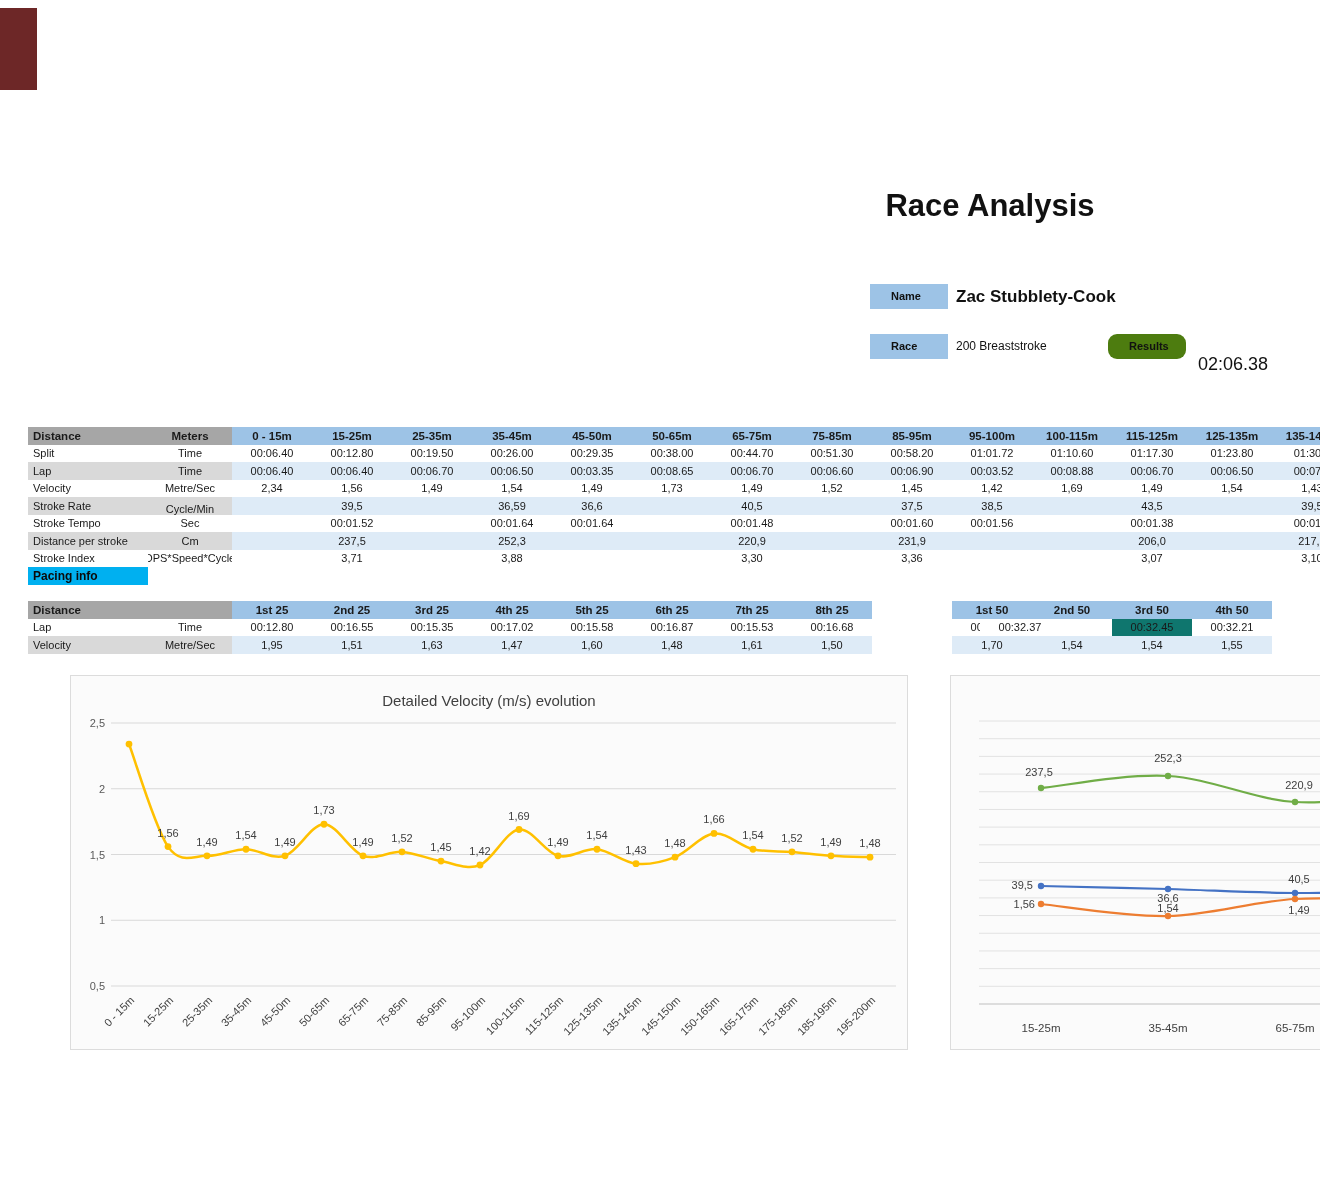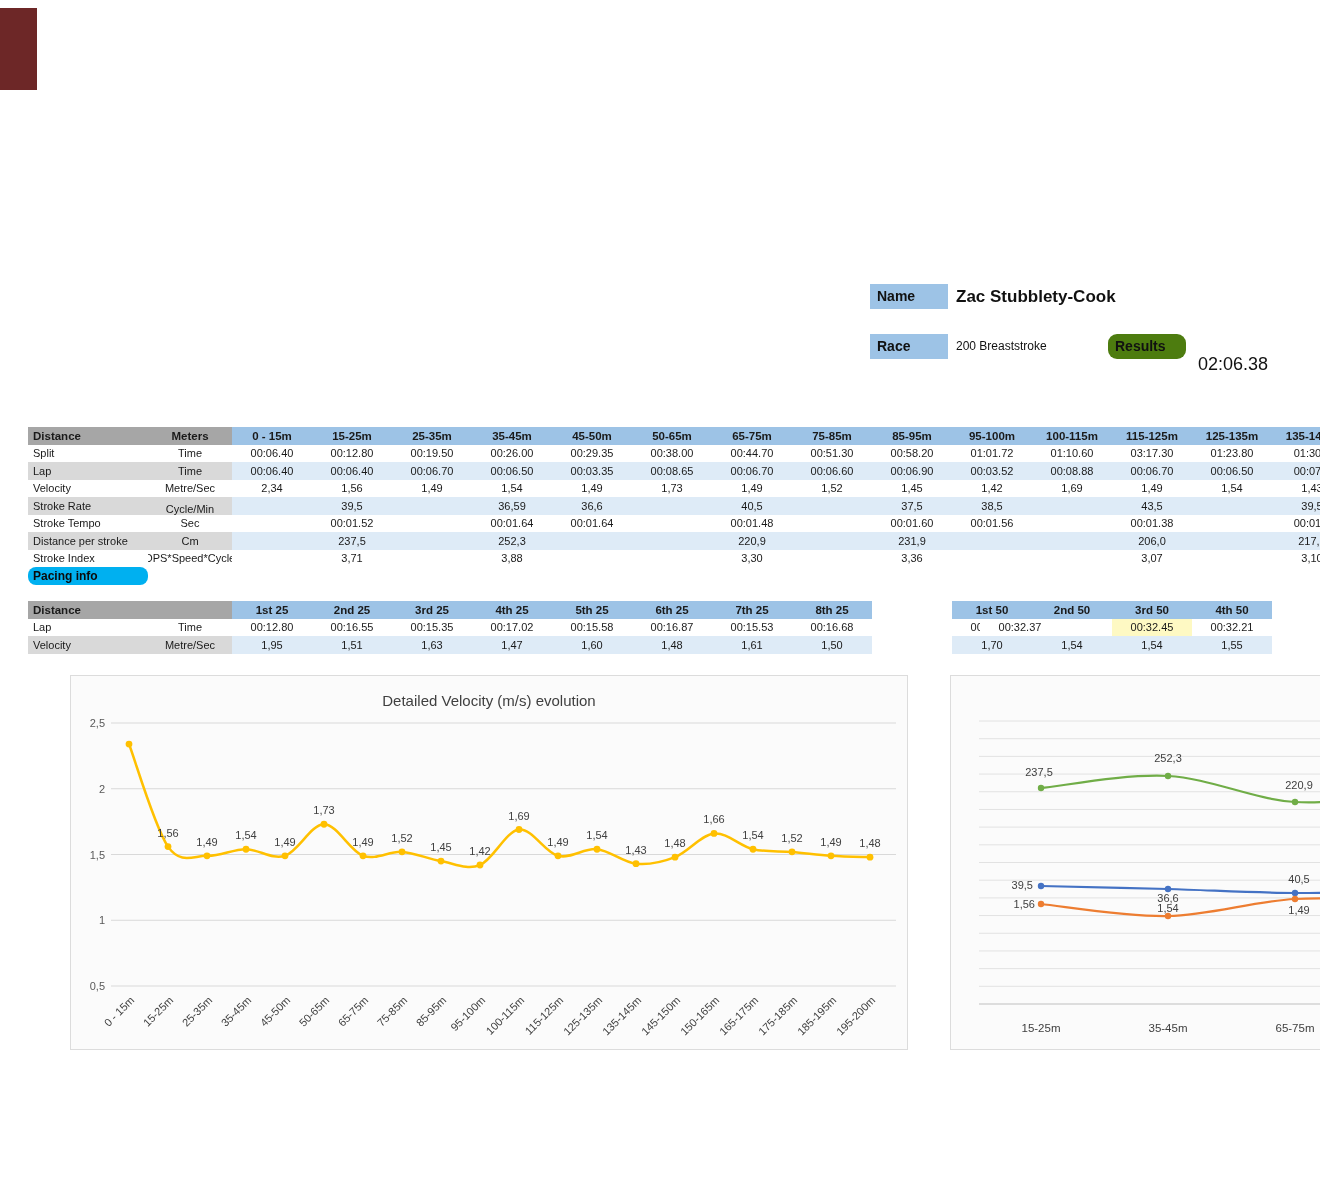--- a/index.html
+++ b/index.html
@@ -5,49 +5,50 @@
   html,body{margin:0;padding:0;}
   body{width:1320px;height:1200px;overflow:hidden;background:#ffffff;
        font-family:"Liberation Sans",sans-serif;position:relative;}
   .page{position:absolute;left:0;top:0;width:1320px;height:1200px;}
   .logo{position:absolute;left:0;top:8px;width:37px;height:82px;}
   .title{position:absolute;left:690px;top:188px;width:600px;text-align:center;
          font-size:31px;font-weight:bold;color:#111;}
   .subtitle{position:absolute;left:690px;top:231px;width:600px;text-align:center;
          font-size:25px;font-weight:600;color:#111;}
   .fieldbox{position:absolute;height:25px;width:78px;line-height:25px;
-         font-size:14px;font-weight:bold;color:#111;padding-left:7px;box-sizing:border-box;}
+         font-size:11px;font-weight:bold;color:#111;padding-left:21px;box-sizing:border-box;}
   .fieldval{position:absolute;height:25px;line-height:25px;color:#111;}
   .cell{position:absolute;box-sizing:border-box;display:flex;align-items:center;
         justify-content:center;font-size:11px;color:#1a1a1a;white-space:nowrap;overflow:hidden;}
   .cell.left{justify-content:flex-start;padding-left:5px;}
   .cell.hdr{font-weight:bold;font-size:11.5px;}
   .chip{position:absolute;font-size:12px;font-weight:bold;color:#0b0b0b;
         display:flex;align-items:center;padding-left:5px;box-sizing:border-box;}
   .chart{position:absolute;background:#fbfbfb;border:1px solid #dcdcdc;box-sizing:border-box;}
   svg{display:block;}
 </style>
 </head>
 <body>
 
 <div class="page">
   <div class="logo" style="background: rgb(109, 39, 39);"></div>
+  <div class="title">Race Analysis</div>
 
   <div class="fieldbox" style="left: 870px; top: 284px; background: rgb(157, 195, 230);">Name</div>
   <div class="fieldval" style="left:956px;top:284px;font-size:17px;font-weight:bold;">Zac Stubblety-Cook</div>
 
   <div class="fieldbox" style="left: 870px; top: 334px; background: rgb(157, 195, 230);">Race</div>
   <div class="fieldval" style="left:956px;top:334px;font-size:12px;">200 Breaststroke</div>
 
   <div class="fieldbox" style="left: 1108px; top: 334px; background: #4d7c0f; border-radius: 9px;">Results</div>
   <div class="fieldval" style="left:1198px;top:352px;font-size:18px;">02:06.38</div>
 
   <div id="main-table"></div>
 
-  <div class="chip" style="left: 28px; top: 567px; width: 120px; height: 18px; background: rgb(0, 176, 240); border-radius: 8px;">Pacing info</div>
+  <div class="chip" style="left: 28px; top: 567px; width: 120px; height: 18px; background: rgb(0, 176, 240);">Pacing info</div>
   <div id="pacing-25"></div>
   <div id="pacing-50"></div>
 
   <div class="chart" id="chart-velocity" style="left:70px;top:675px;width:838px;height:375px;">
       <svg width="836" height="373">
         <text x="418" y="30" text-anchor="middle" font-size="15" fill="#3f3f3f">Detailed Velocity (m/s)  evolution</text>
         <line x1="40" y1="47" x2="825" y2="47" stroke="#d9d9d9" stroke-width="1"></line>
         <text x="34" y="51" text-anchor="end" font-size="11" fill="#595959">2,5</text>
         <line x1="40" y1="112.75" x2="825" y2="112.75" stroke="#d9d9d9" stroke-width="1"></line>
         <text x="34" y="116.75" text-anchor="end" font-size="11" fill="#595959">2</text>
@@ -186,21 +187,21 @@
     <div class="cell" style="left: 312px; top: 444.5px; width: 80px; height: 17.5px; background: rgb(255, 255, 255);">00:12.80</div>
     <div class="cell" style="left: 392px; top: 444.5px; width: 80px; height: 17.5px; background: rgb(255, 255, 255);">00:19.50</div>
     <div class="cell" style="left: 472px; top: 444.5px; width: 80px; height: 17.5px; background: rgb(255, 255, 255);">00:26.00</div>
     <div class="cell" style="left: 552px; top: 444.5px; width: 80px; height: 17.5px; background: rgb(255, 255, 255);">00:29.35</div>
     <div class="cell" style="left: 632px; top: 444.5px; width: 80px; height: 17.5px; background: rgb(255, 255, 255);">00:38.00</div>
     <div class="cell" style="left: 712px; top: 444.5px; width: 80px; height: 17.5px; background: rgb(255, 255, 255);">00:44.70</div>
     <div class="cell" style="left: 792px; top: 444.5px; width: 80px; height: 17.5px; background: rgb(255, 255, 255);">00:51.30</div>
     <div class="cell" style="left: 872px; top: 444.5px; width: 80px; height: 17.5px; background: rgb(255, 255, 255);">00:58.20</div>
     <div class="cell" style="left: 952px; top: 444.5px; width: 80px; height: 17.5px; background: rgb(255, 255, 255);">01:01.72</div>
     <div class="cell" style="left: 1032px; top: 444.5px; width: 80px; height: 17.5px; background: rgb(255, 255, 255);">01:10.60</div>
-    <div class="cell" style="left: 1112px; top: 444.5px; width: 80px; height: 17.5px; background: rgb(255, 255, 255);">03:17.30</div>
+    <div class="cell" style="left: 1112px; top: 444.5px; width: 80px; height: 17.5px; background: rgb(255, 255, 255);">01:17.30</div>
     <div class="cell" style="left: 1192px; top: 444.5px; width: 80px; height: 17.5px; background: rgb(255, 255, 255);">01:23.80</div>
     <div class="cell" style="left: 1272px; top: 444.5px; width: 80px; height: 17.5px; background: rgb(255, 255, 255);">01:30.8</div>
     <div class="cell left" style="left: 28px; top: 462px; width: 120px; height: 17.5px; background: rgb(217, 217, 217);">Lap</div>
     <div class="cell" style="left: 148px; top: 462px; width: 84px; height: 17.5px; background: rgb(217, 217, 217);">Time</div>
     <div class="cell" style="left: 232px; top: 462px; width: 80px; height: 17.5px; background: rgb(222, 235, 247);">00:06.40</div>
     <div class="cell" style="left: 312px; top: 462px; width: 80px; height: 17.5px; background: rgb(222, 235, 247);">00:06.40</div>
     <div class="cell" style="left: 392px; top: 462px; width: 80px; height: 17.5px; background: rgb(222, 235, 247);">00:06.70</div>
     <div class="cell" style="left: 472px; top: 462px; width: 80px; height: 17.5px; background: rgb(222, 235, 247);">00:06.50</div>
     <div class="cell" style="left: 552px; top: 462px; width: 80px; height: 17.5px; background: rgb(222, 235, 247);">00:03.35</div>
     <div class="cell" style="left: 632px; top: 462px; width: 80px; height: 17.5px; background: rgb(222, 235, 247);">00:08.65</div>
@@ -320,19 +321,19 @@
     <div class="cell" style="left: 552px; top: 636px; width: 80px; height: 17.5px; background: rgb(222, 235, 247);">1,60</div>
     <div class="cell" style="left: 632px; top: 636px; width: 80px; height: 17.5px; background: rgb(222, 235, 247);">1,48</div>
     <div class="cell" style="left: 712px; top: 636px; width: 80px; height: 17.5px; background: rgb(222, 235, 247);">1,61</div>
     <div class="cell" style="left: 792px; top: 636px; width: 80px; height: 17.5px; background: rgb(222, 235, 247);">1,50</div>
     <div class="cell hdr" style="left: 952px; top: 601px; width: 80px; height: 17.5px; background: rgb(157, 195, 230);">1st 50</div>
     <div class="cell hdr" style="left: 1032px; top: 601px; width: 80px; height: 17.5px; background: rgb(157, 195, 230);">2nd 50</div>
     <div class="cell hdr" style="left: 1112px; top: 601px; width: 80px; height: 17.5px; background: rgb(157, 195, 230);">3rd 50</div>
     <div class="cell hdr" style="left: 1192px; top: 601px; width: 80px; height: 17.5px; background: rgb(157, 195, 230);">4th 50</div>
     <div class="cell" style="left: 952px; top: 618.5px; width: 80px; height: 17.5px; background: rgb(255, 255, 255);">00:29.35</div>
     <div class="cell" style="left: 980px; top: 618.5px; width: 80px; height: 17.5px; background: rgb(255, 255, 255);">00:32.37</div>
-    <div class="cell" style="left: 1112px; top: 618.5px; width: 80px; height: 17.5px; background: #fef9c3;">00:32.45</div>
+    <div class="cell" style="left: 1112px; top: 618.5px; width: 80px; height: 17.5px; background: #0f766e;">00:32.45</div>
     <div class="cell" style="left: 1192px; top: 618.5px; width: 80px; height: 17.5px; background: rgb(255, 255, 255);">00:32.21</div>
     <div class="cell" style="left: 952px; top: 636px; width: 80px; height: 17.5px; background: rgb(222, 235, 247);">1,70</div>
     <div class="cell" style="left: 1032px; top: 636px; width: 80px; height: 17.5px; background: rgb(222, 235, 247);">1,54</div>
     <div class="cell" style="left: 1112px; top: 636px; width: 80px; height: 17.5px; background: rgb(222, 235, 247);">1,54</div>
     <div class="cell" style="left: 1192px; top: 636px; width: 80px; height: 17.5px; background: rgb(222, 235, 247);">1,55</div>
   </div>
 
 </body></html>

